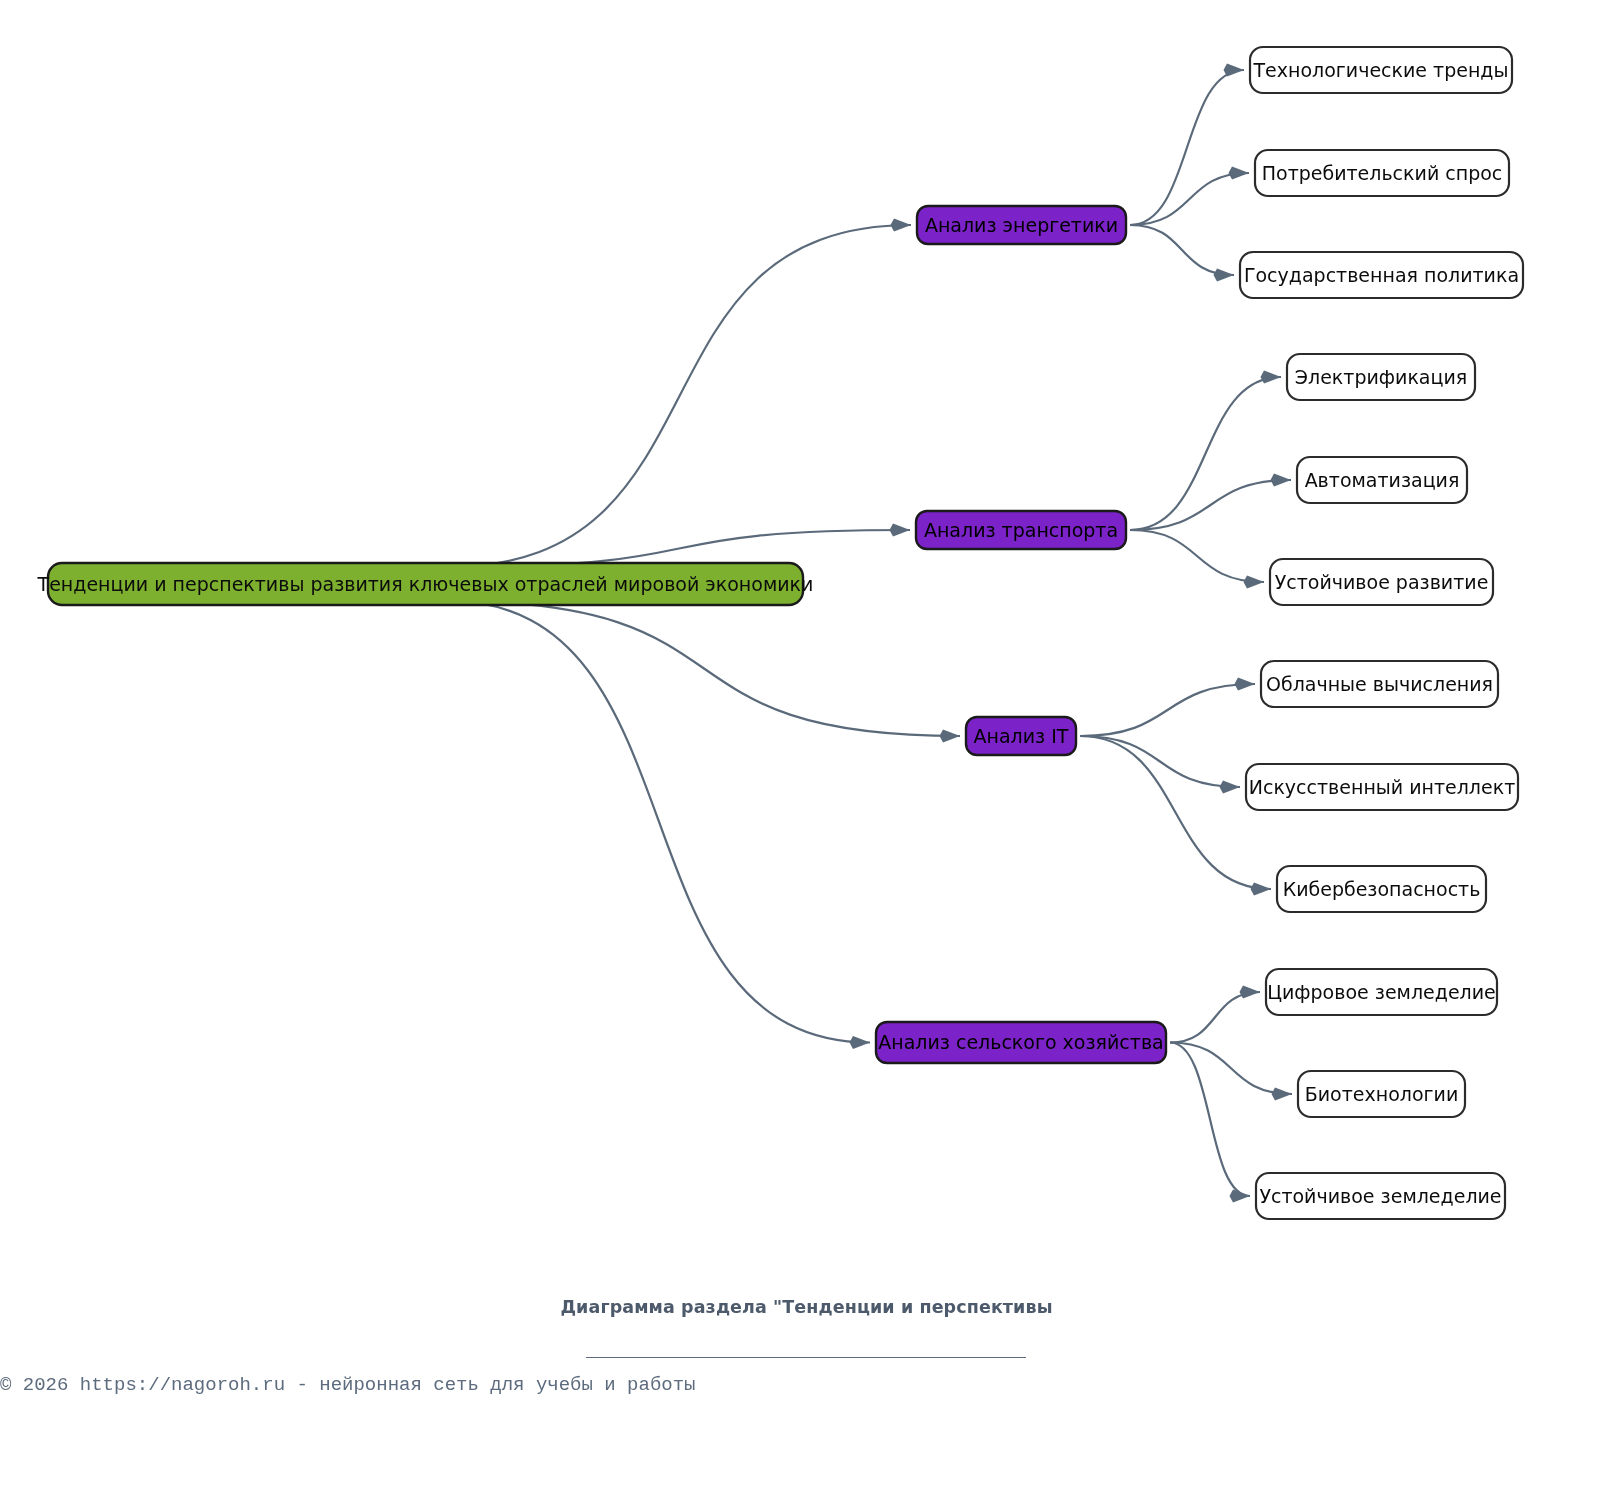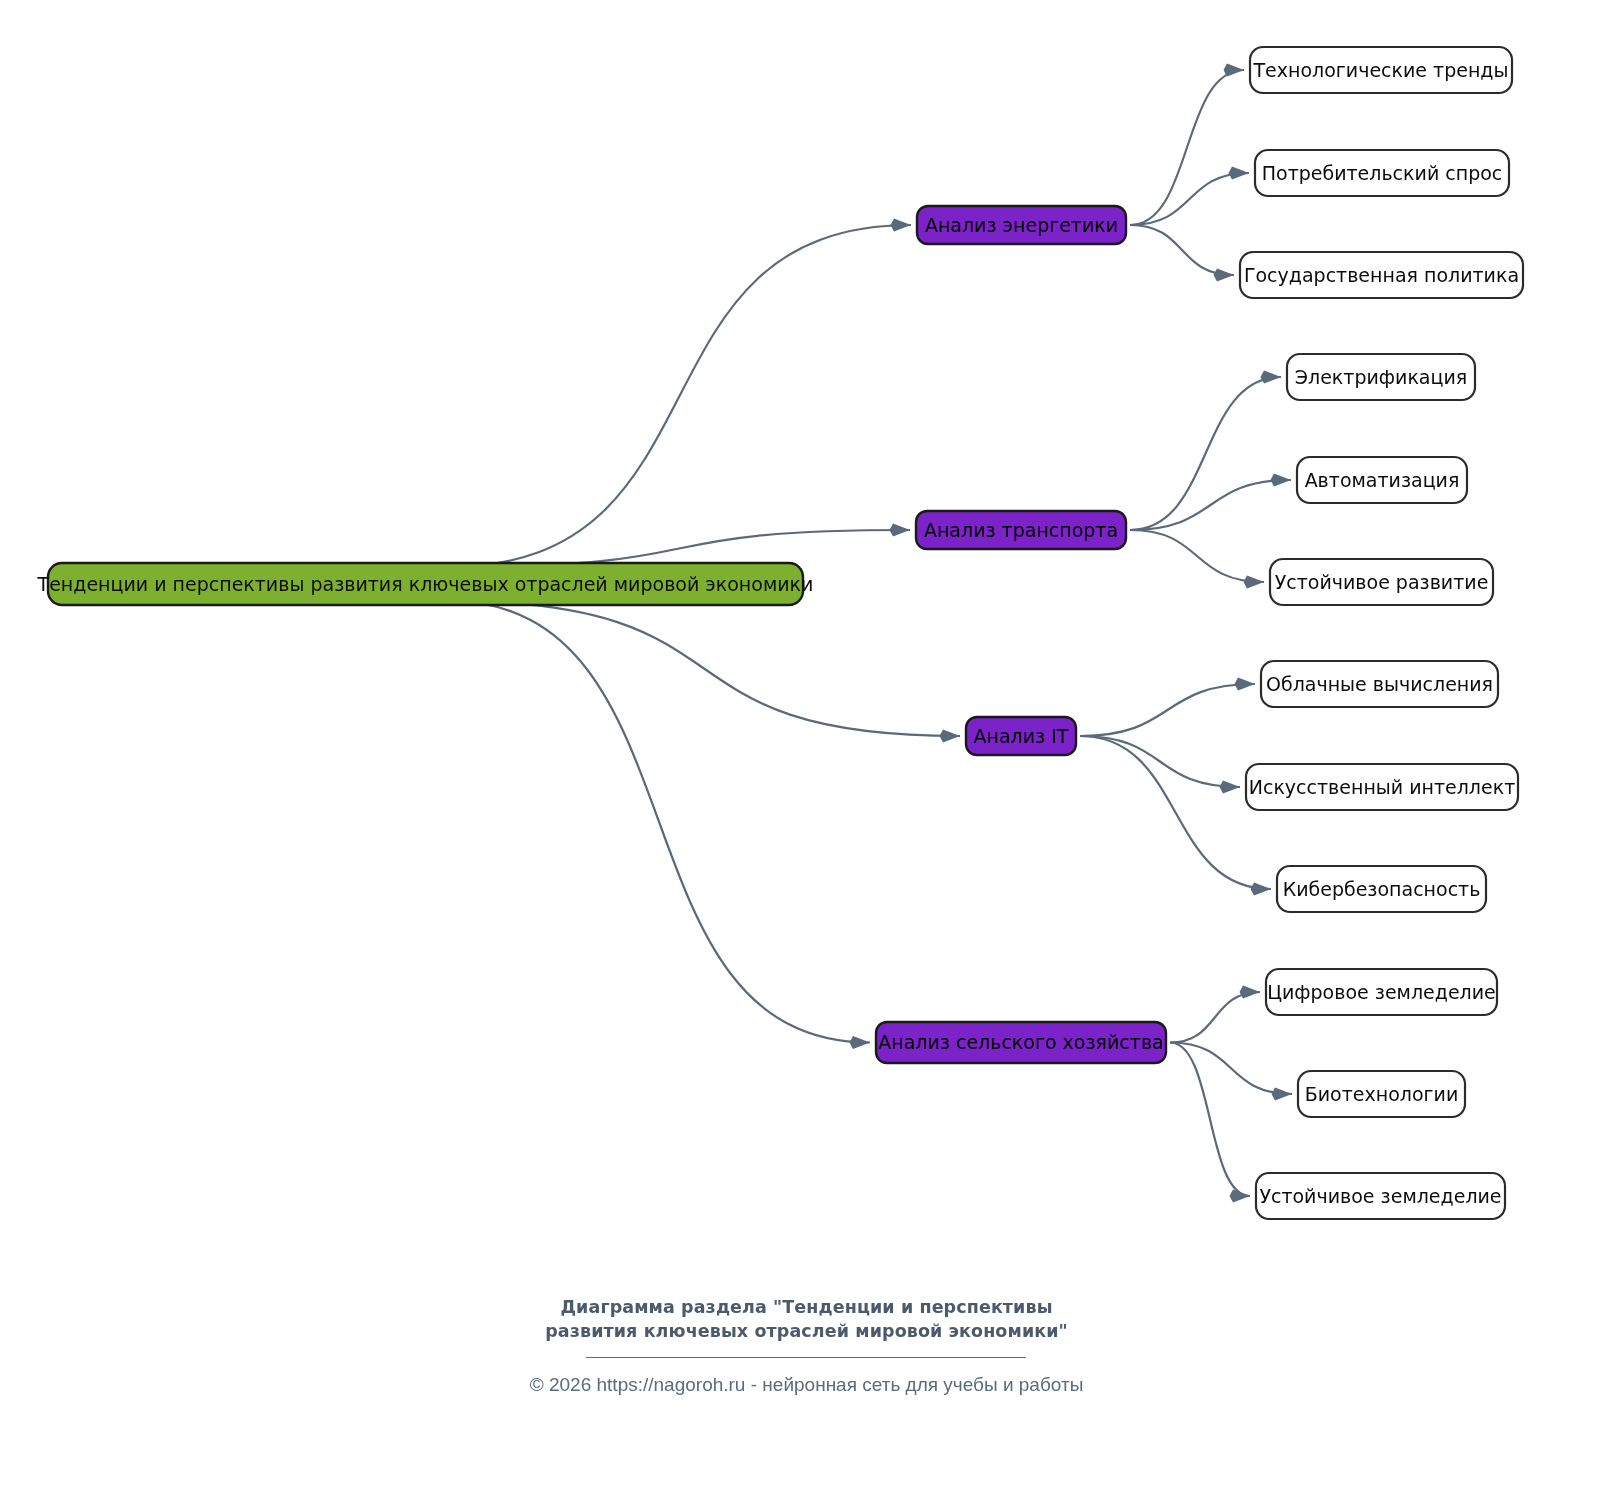--- a/index.html
+++ b/index.html
@@ -80,22 +80,22 @@
     top: 1357px;
     width: 440px;
     border-top: 1.6px solid #5d6b7c;
     height: 0;
   }
   .footer-copyright {
     position: absolute;
     left: 0;
     top: 1372px;
     width: 1613px;
-    text-align: center;
-    font-family: Liberation Sans, sans-serif;
+    text-align: left;
+    font-family: Liberation Mono, monospace;
     font-size: 19px;
     color: #5c6b7d;
     line-height: 1.4;
   }
 </style>
 </head>
 <body>
 
 <div id="diagram-root">
 
@@ -203,20 +203,19 @@
         <g>
           <rect x="1256" y="1173" width="249" height="46" rx="13" ry="13" class="node-leaf-rect"></rect>
           <text x="1380.5" y="1197" class="node-label">Устойчивое земледелие</text>
         </g>
       </g>
 
   </svg>
 
   <div class="footer-caption">
     <div>Диаграмма раздела "Тенденции и перспективы</div>
-    <div>развития ключевых отраслей мировой экономики"</div>
   </div>
 
   <div class="footer-rule"></div>
 
   <div class="footer-copyright">© 2026 https://nagoroh.ru - нейронная сеть для учебы и работы</div>
 
 </div>
 
 </body></html>

